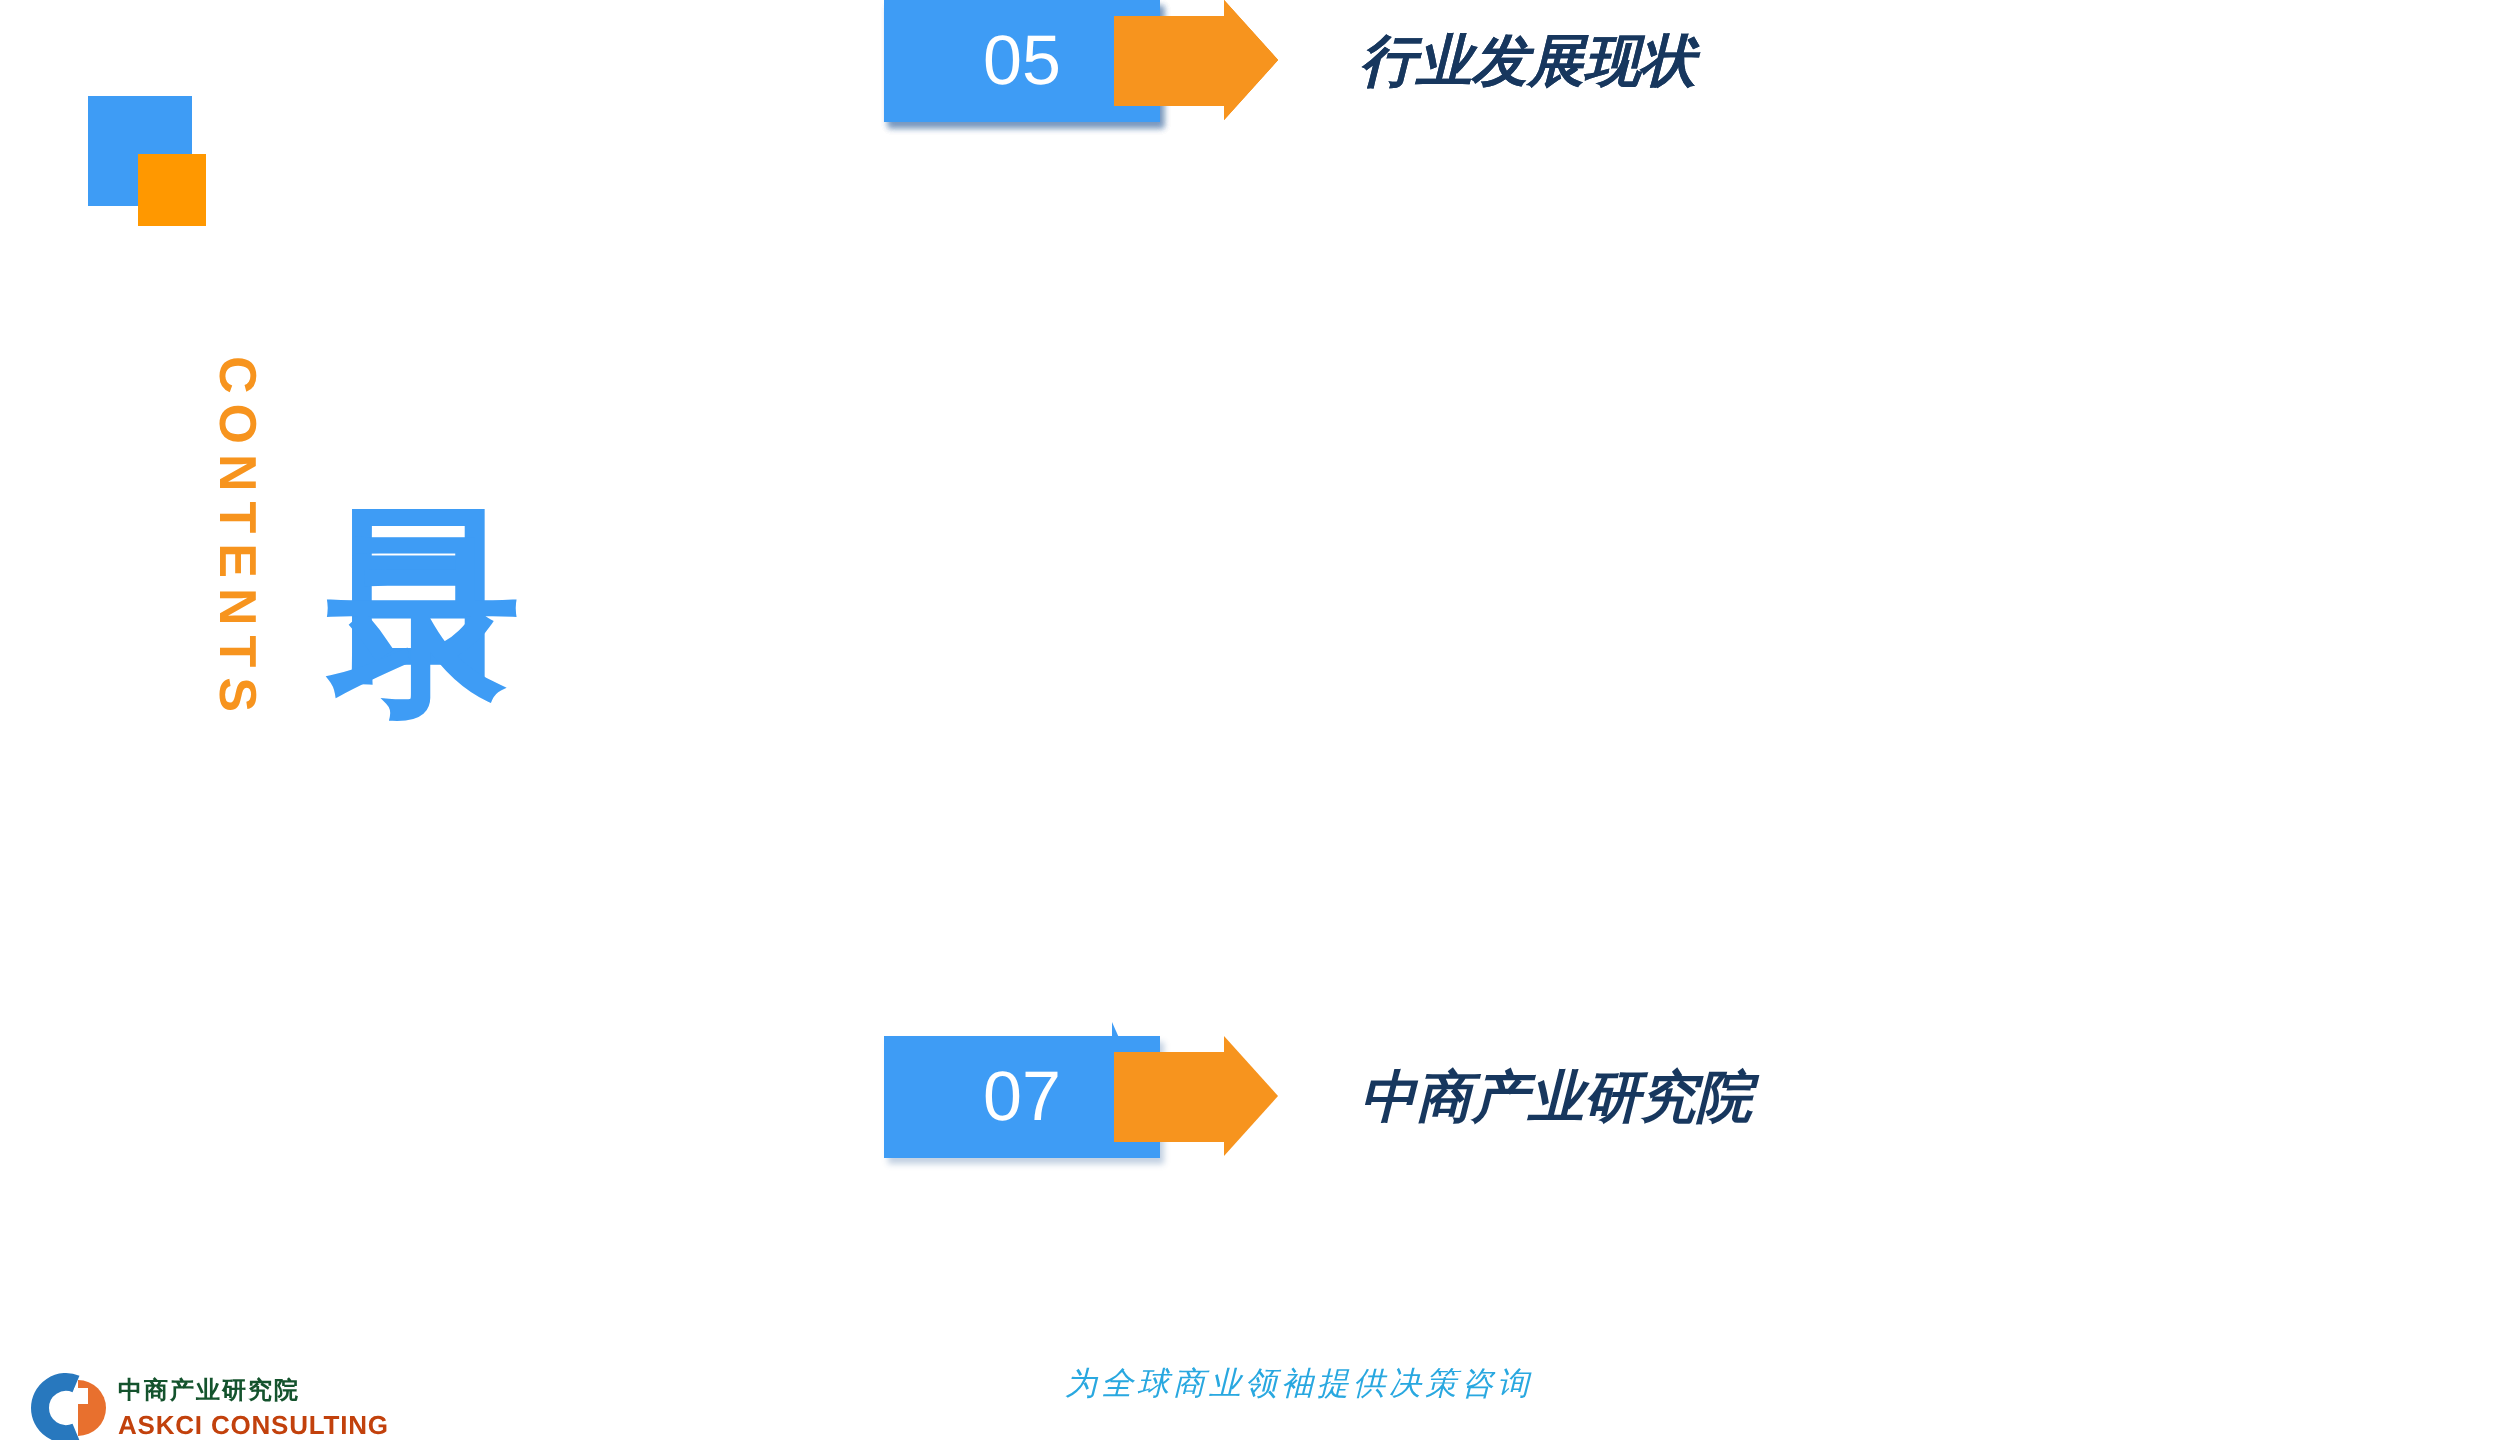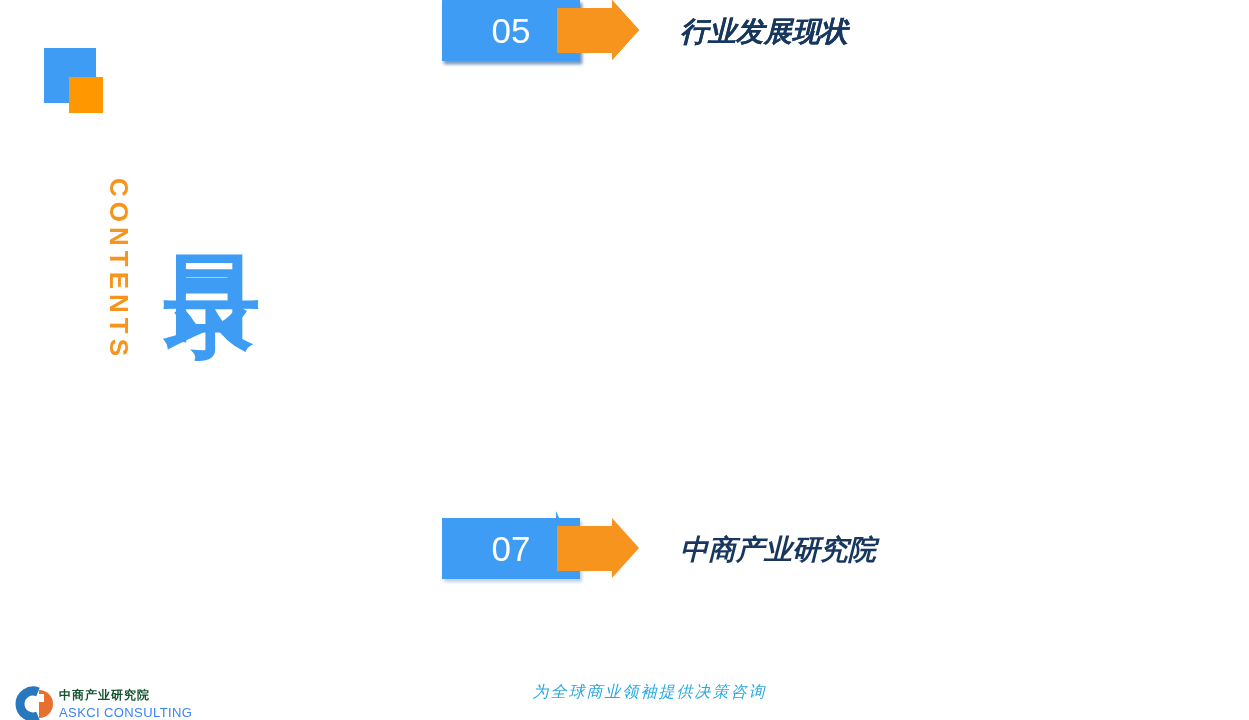--- a/index.html
+++ b/index.html
@@ -71,21 +71,21 @@
 
   
   .logo { position:absolute; left:12px; top:685px; display:flex; align-items:flex-start; }
   .logo-icon { width:42px; height:38px; flex:none; }
   .logo-text { margin-left:5px; }
   .logo-cn {
     font-size:12px; font-weight:bold; color:#14532d;
     letter-spacing:1px; line-height:21px; white-space:nowrap;
   }
   .logo-en {
-    font-size:13px; font-weight:normal; color:#3b82f6;
+    font-size:13px; font-weight:bold; color:#c2410c;
     letter-spacing:.4px; line-height:14px; white-space:nowrap;
   }
   .tagline {
     position:absolute; left:0; right:0; top:682px; text-align:center;
     padding-left:50px;
     font-family:"DejaVu Serif", serif; font-style:italic;
     font-size:16px; color:#29A8E0; letter-spacing:2px; white-space:nowrap;
   }
 </style>
 </head>

